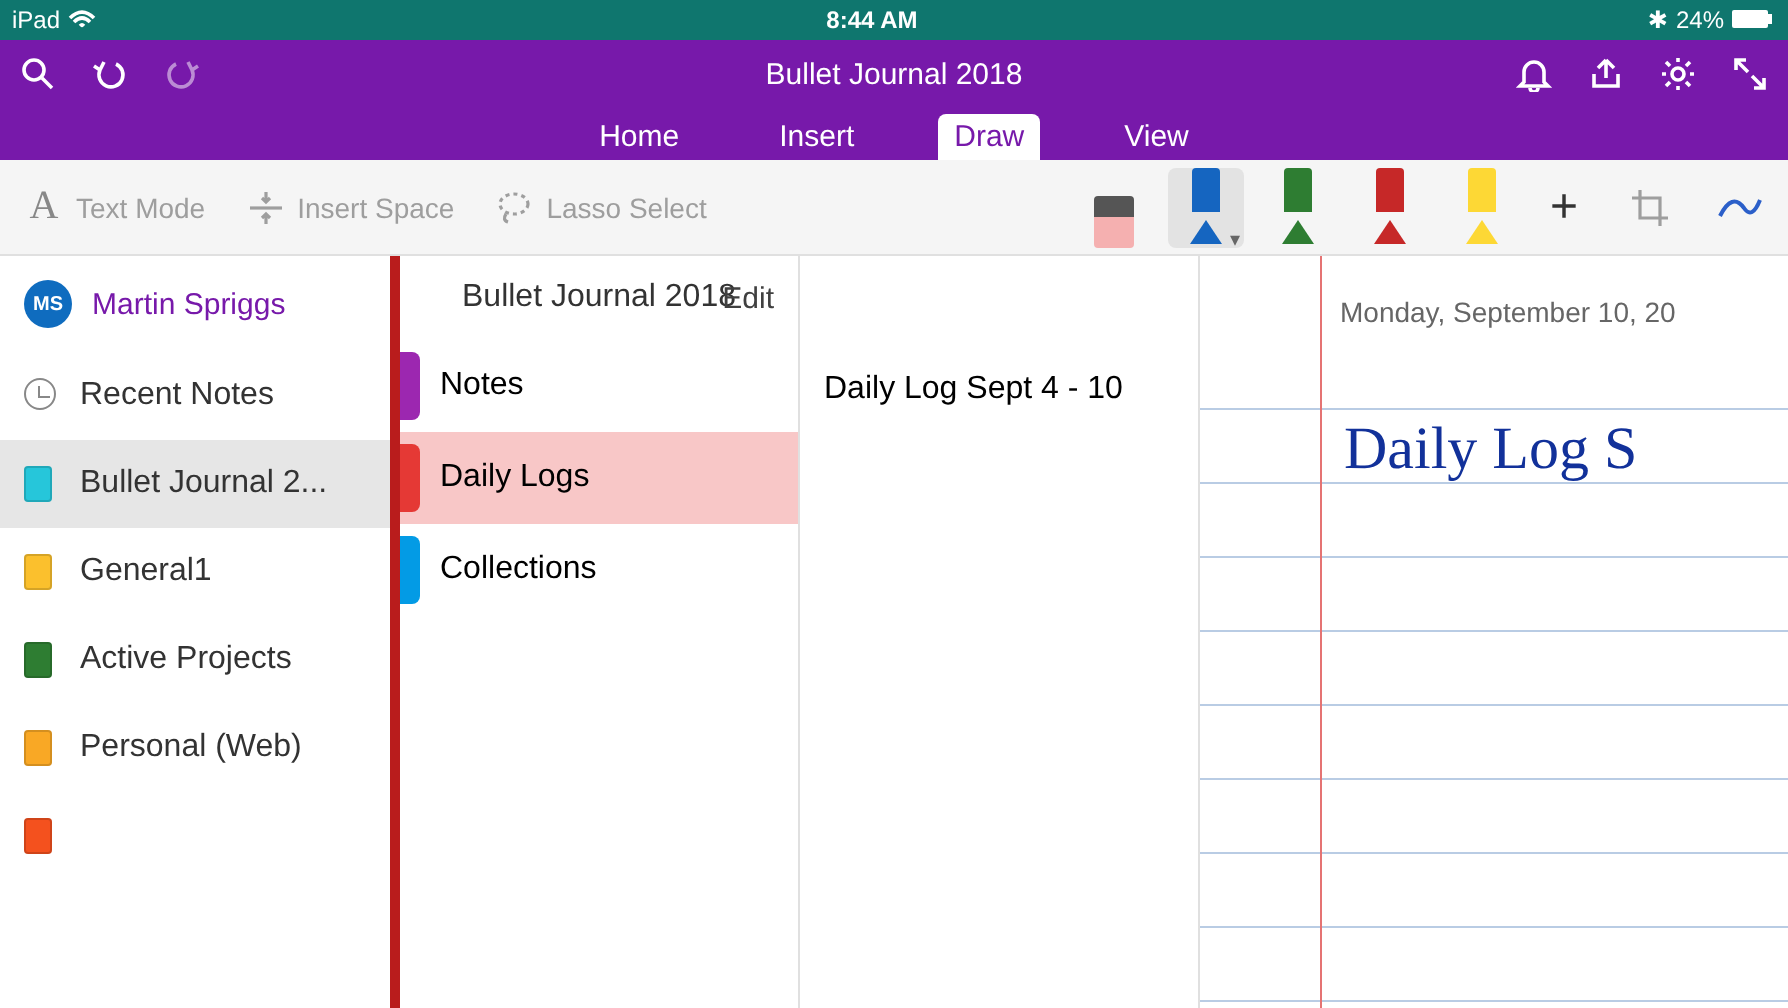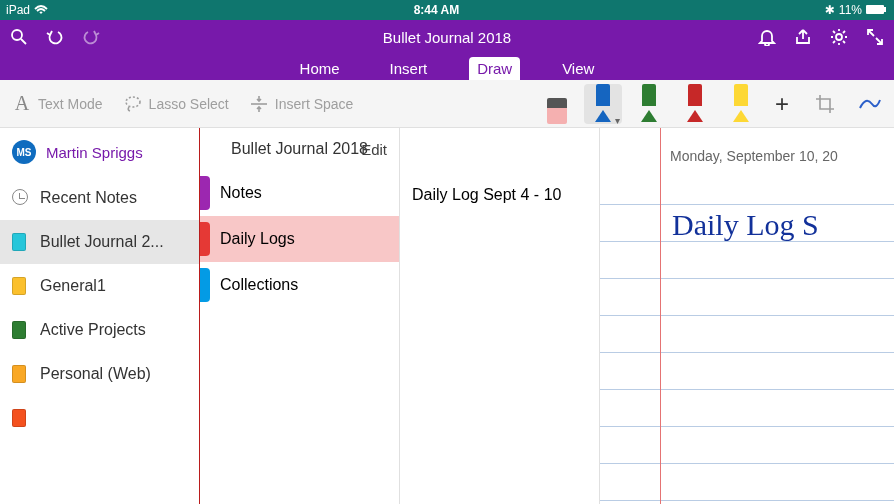--- a/index.html
+++ b/index.html
@@ -34,21 +34,21 @@
 .pen-body { width:14px; height:22px; border-radius:2px 2px 0 0; position:absolute; top:0; }
 .pen.blue   + .pen-body{ background:#1565c0; } .pen.blue  { border-bottom:12px solid #1565c0; }
 .pen.green  + .pen-body{ background:#2e7d32; } .pen.green { border-bottom:12px solid #2e7d32; }
 .pen.red    + .pen-body{ background:#c62828; } .pen.red   { border-bottom:12px solid #c62828; }
 .pen.yellow + .pen-body{ background:#fdd835; } .pen.yellow{ border-bottom:12px solid #fdd835; }
 .chev { position:absolute; bottom:-2px; right:2px; font-size:10px; color:#666; }
 .plus { font-size:24px; color:#333; width:28px; text-align:center; }
 
 
 .panes { display:flex; height:376px; }
-.sidebar1 { width:200px; border-right:1px solid #b91c1c; background:#fff; }
+.sidebar1 { width:200px; border-right:5px solid #b91c1c; background:#fff; }
 .sidebar2 { width:200px; border-right:1px solid #e0e0e0; }
 .pages    { width:200px; border-right:1px solid #e0e0e0; }
 .canvas   { flex:1; }
 
 .user-row { display:flex; align-items:center; gap:10px; padding:12px 12px; color:#7719aa; font-size:15px; }
 .avatar { width:24px; height:24px; border-radius:50%; background:#0f6cbf; color:#fff; font-size:10px; display:flex; align-items:center; justify-content:center; font-weight:600; }
 
 .nav-item { display:flex; align-items:center; gap:10px; padding:13px 12px; font-size:16px; color:#333; border-bottom:0; position:relative; }
 .nav-item.selected { background:#e6e6e6; }
 .nb-icon { width:18px; height:18px; }
@@ -87,21 +87,21 @@
     <span>iPad</span>
     <span>
         <svg width="14" height="10">
           <path class="white-stroke" d="M1 4 Q7 -2 13 4 M3 6 Q7 2 11 6 M6 8 Q7 7 8 8"></path>
         </svg>
       </span>
   </div>
   <div class="center">8:44 AM</div>
   <div class="right">
     <span>✱</span>
-    <span>11%</span>
+    <span>24%</span>
     <span>
         <svg width="22" height="10">
           <rect x="0" y="0" width="18" height="9" rx="1" fill="#fff"></rect>
           <rect x="18" y="2" width="2" height="5" fill="#fff"></rect>
         </svg>
       </span>
   </div>
 </div>
 
 <div class="titlebar">
@@ -157,34 +157,34 @@
 </div>
 
 <div class="ribbon">
   <div class="rib-btn">
     <span class="rib-icon" style="font-family:serif;font-size:20px;color:#888">A</span>
     <span>Text Mode</span>
   </div>
   <div class="rib-btn">
     <span class="rib-icon">
         <svg width="20" height="20">
-          <ellipse cx="10" cy="8" rx="7" ry="5" class="grey-stroke" stroke-dasharray="2 2"></ellipse>
-          <path class="grey-stroke" d="M6 13 Q4 16 7 17"></path>
-        </svg>
-      </span>
-    <span>Lasso Select</span>
+          <line x1="2" y1="10" x2="18" y2="10" class="grey-stroke"></line>
+          <path class="grey-stroke" d="M10 2 L10 7 M8 5 L10 7 L12 5 M10 18 L10 13 M8 15 L10 13 L12 15"></path>
+        </svg>
+      </span>
+    <span>Insert Space</span>
   </div>
   <div class="rib-btn">
     <span class="rib-icon">
         <svg width="20" height="20">
-          <line x1="2" y1="10" x2="18" y2="10" class="grey-stroke"></line>
-          <path class="grey-stroke" d="M10 2 L10 7 M8 5 L10 7 L12 5 M10 18 L10 13 M8 15 L10 13 L12 15"></path>
-        </svg>
-      </span>
-    <span>Insert Space</span>
+          <ellipse cx="10" cy="8" rx="7" ry="5" class="grey-stroke" stroke-dasharray="2 2"></ellipse>
+          <path class="grey-stroke" d="M6 13 Q4 16 7 17"></path>
+        </svg>
+      </span>
+    <span>Lasso Select</span>
   </div>
 
   <div class="pen-group">
     <div class="pen-box">
         <div class="eraser"></div>
       </div>
     <div class="pen-box sel">
         <div class="pen blue"></div>
         <div class="pen-body"></div>
         <span class="chev">▾</span>

